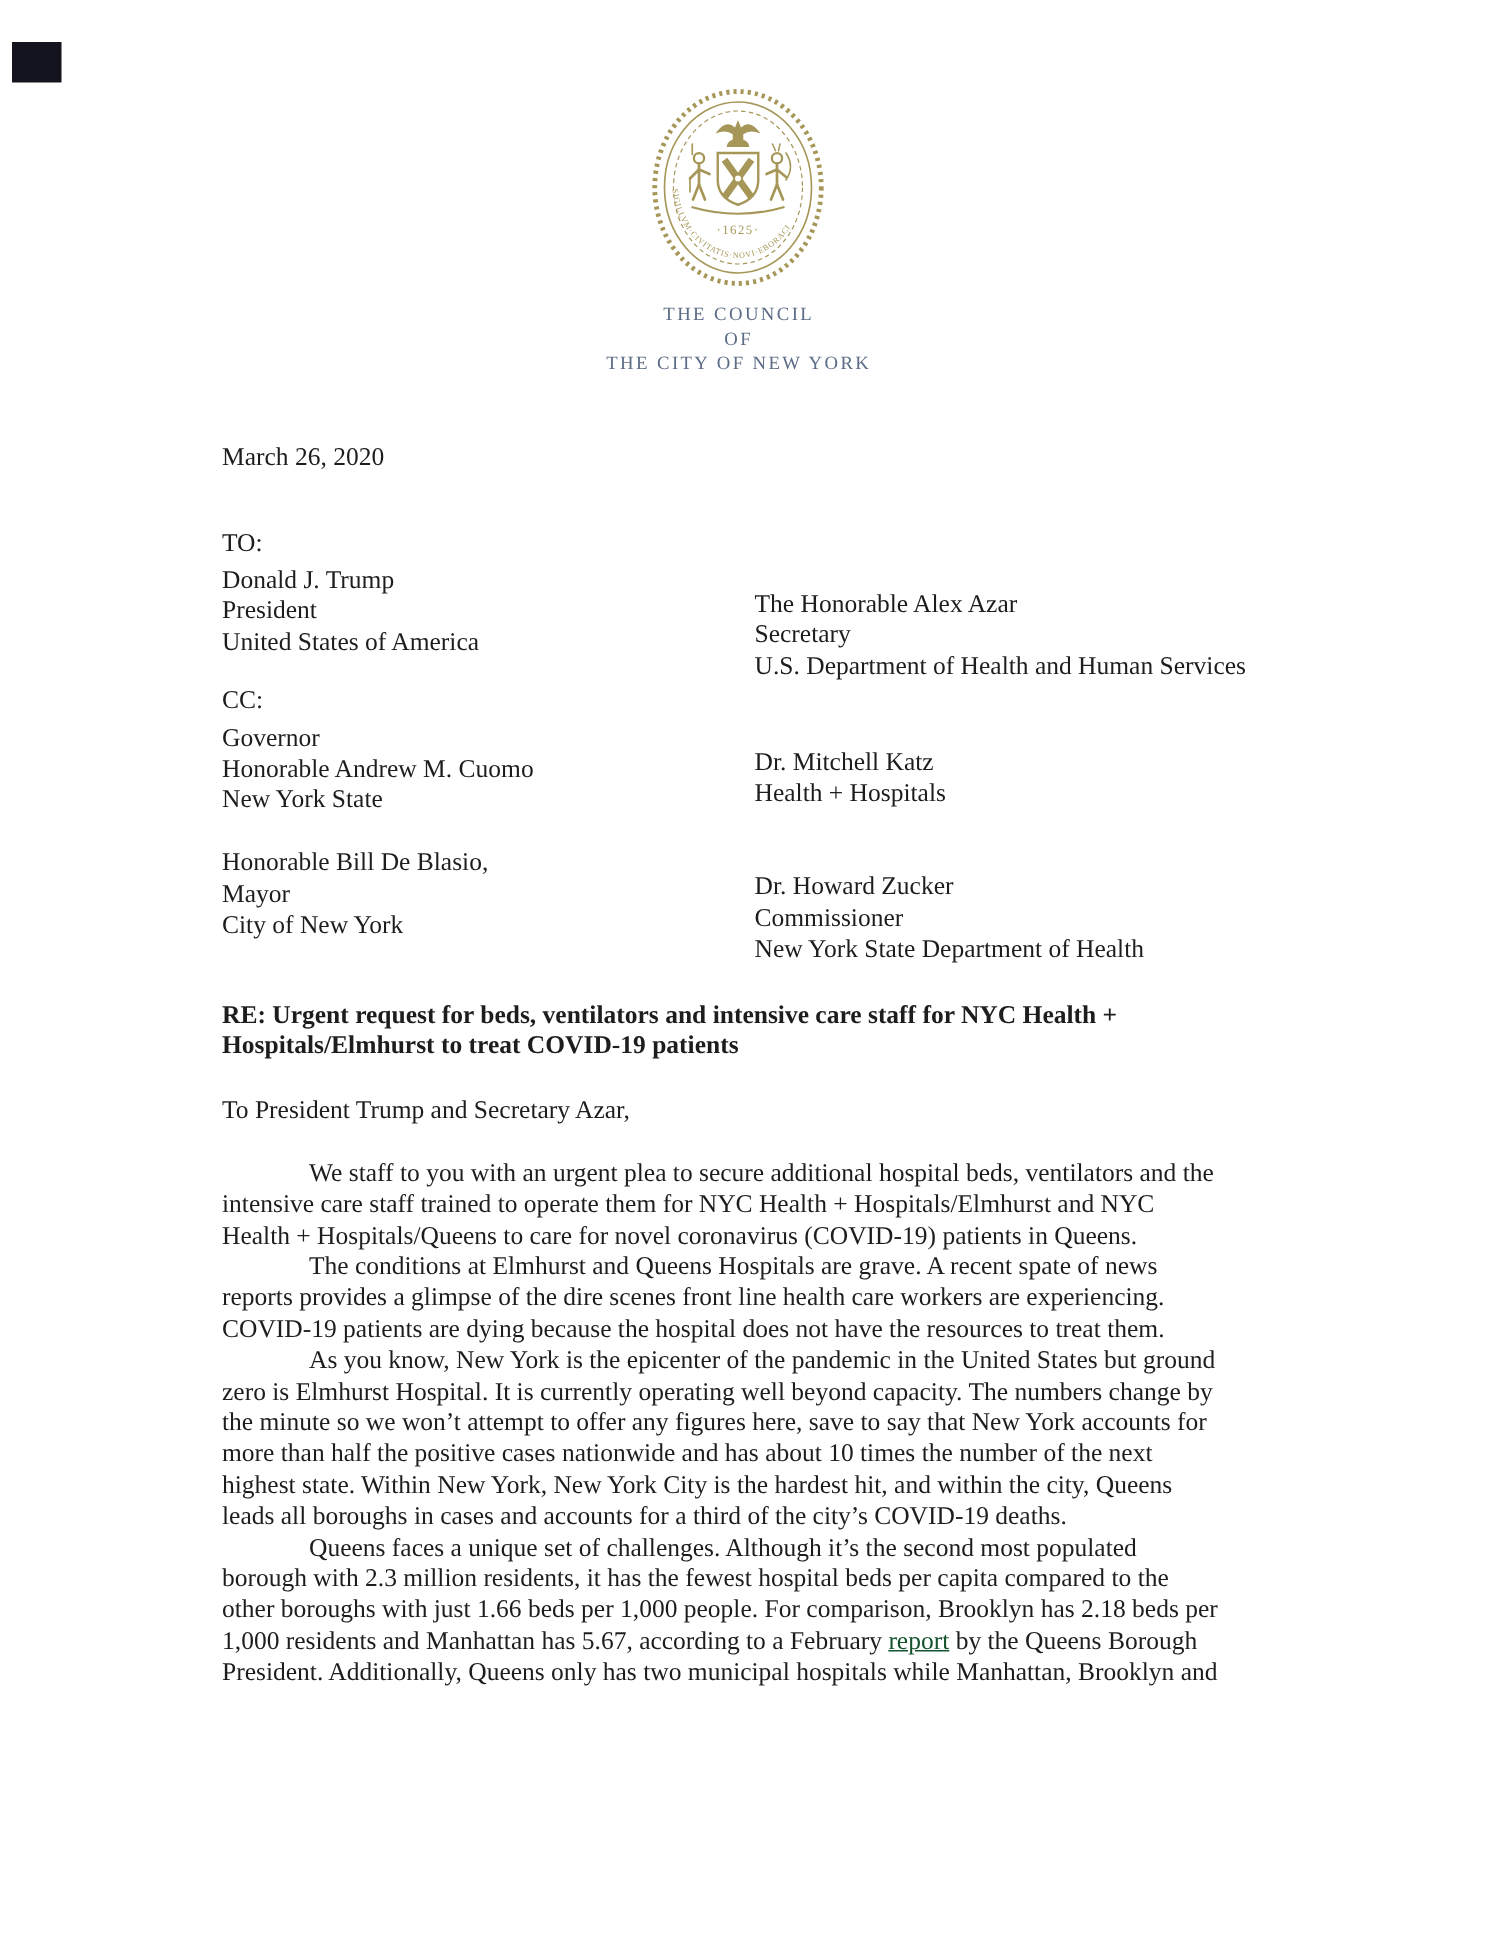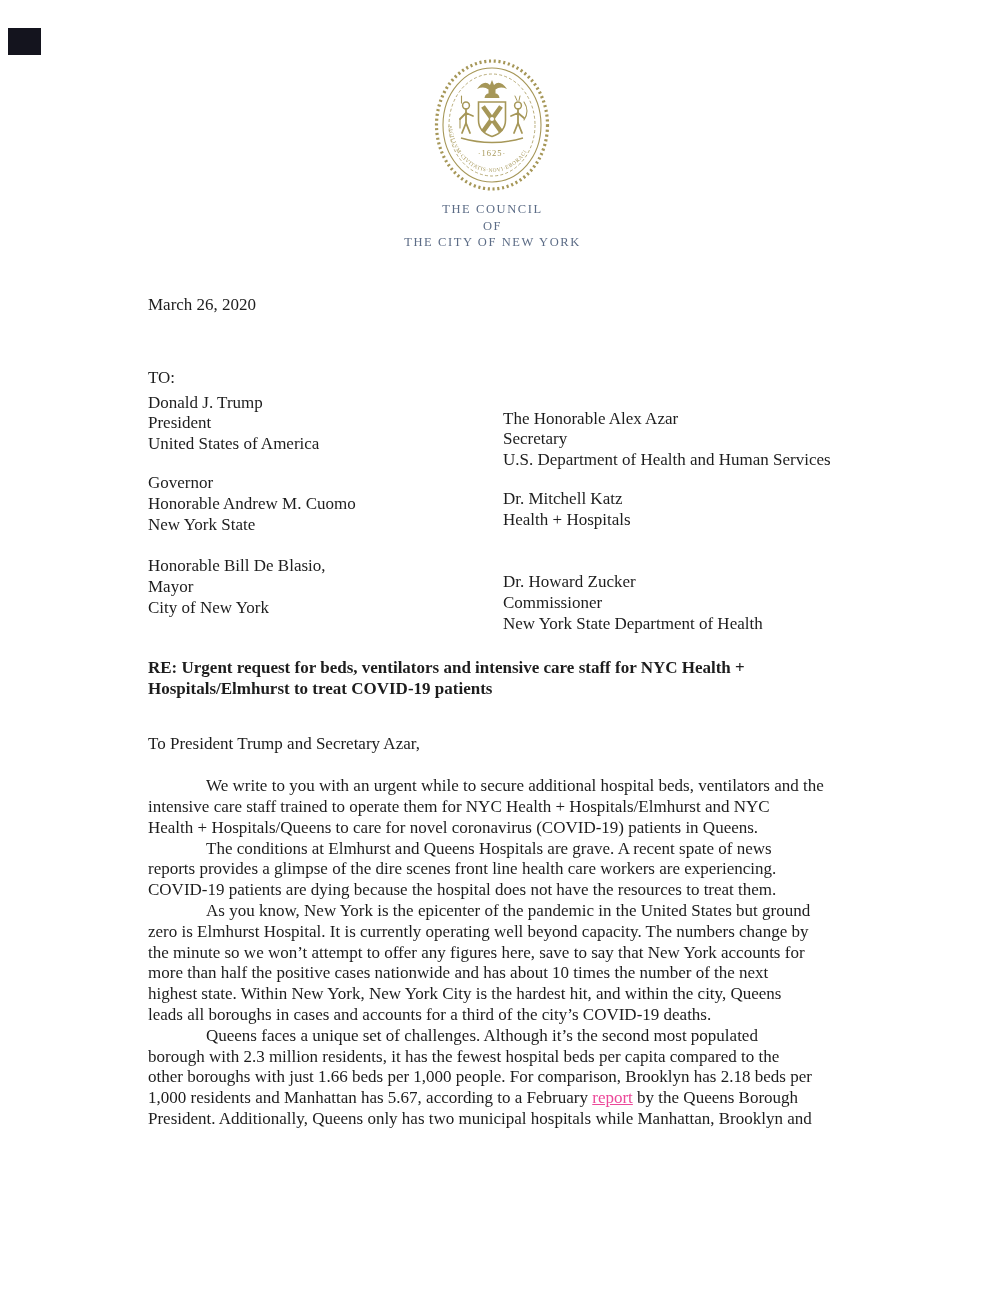--- a/index.html
+++ b/index.html
@@ -33,31 +33,31 @@
     letter-spacing: 1.6px;
     color: #5c6c86;
   }
   .letter {
     position: absolute;
     left: 148px; top: 295px;
     width: 716px;
     font-size: 17px;
     line-height: 20.8px;
   }
-  .to-block { margin-top: 52px; }
+  .to-block { margin-top: 36px; }
   .cc-block { margin-top: 18px; }
   .cols { position: relative; margin-top: 4px; font-family: Liberation Serif, serif; }
   .cols.cols2 { margin-top: 21px; }
   .col.right { position: absolute; left: 355px; top: 16px; width: 361px; }
   .re { margin-top: 39px; font-weight: bold; }
-  .salutation { margin-top: 35px; }
+  .salutation { margin-top: 22px; }
   .bodytext { margin-top: 21px; }
   .para > div:first-child { text-indent: 58px; }
   .link {
-    color: #ec4899;
+    color: #14532d;
     text-decoration: underline;
     cursor: pointer;
   }
   .seal text {
     font-family: "Liberation Serif", serif;
     fill: #a69758;
   }
 </style>
 </head>
 <body>
@@ -132,20 +132,21 @@
           </div>
         <div class="col right">
             <div>The Honorable Alex Azar</div>
             <div>Secretary</div>
             <div>U.S. Department of Health and Human Services</div>
           </div>
       </div>
     </div>
 
     <div class="cc-block">
+      <div>CC:</div>
       <div class="cols">
         <div class="col left">
             <div>Governor</div>
             <div>Honorable Andrew M. Cuomo</div>
             <div>New York State</div>
           </div>
         <div class="col right">
             <div>Dr. Mitchell Katz</div>
             <div>Health + Hospitals</div>
           </div>
@@ -166,21 +167,21 @@
 
     <div class="re">
       <div>RE: Urgent request for beds, ventilators and intensive care staff for NYC Health +</div>
       <div>Hospitals/Elmhurst to treat COVID-19 patients</div>
     </div>
 
     <div class="salutation">To President Trump and Secretary Azar,</div>
 
     <div class="bodytext">
       <div class="para">
-          <div>We write to you with an urgent while to secure additional hospital beds, ventilators and the</div>
+          <div>We staff to you with an urgent plea to secure additional hospital beds, ventilators and the</div>
           <div>intensive care staff trained to operate them for NYC Health + Hospitals/Elmhurst and NYC</div>
           <div>Health + Hospitals/Queens to care for novel coronavirus (COVID-19) patients in Queens.</div>
         </div>
       <div class="para">
           <div>The conditions at Elmhurst and Queens Hospitals are grave. A recent spate of news</div>
           <div>reports provides a glimpse of the dire scenes front line health care workers are experiencing.</div>
           <div>COVID-19 patients are dying because the hospital does not have the resources to treat them.</div>
         </div>
       <div class="para">
           <div>As you know, New York is the epicenter of the pandemic in the United States but ground</div>

